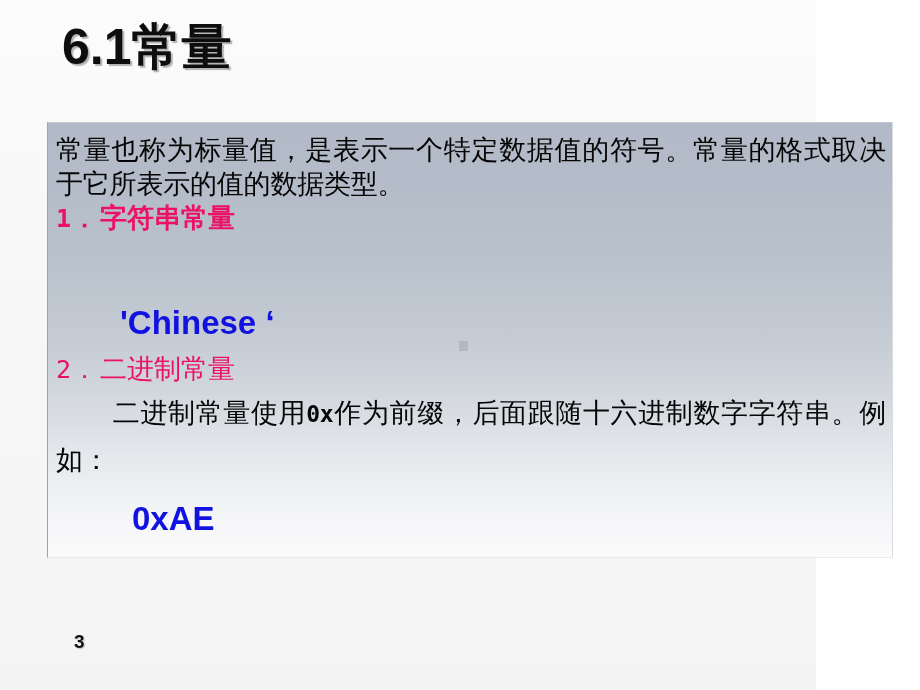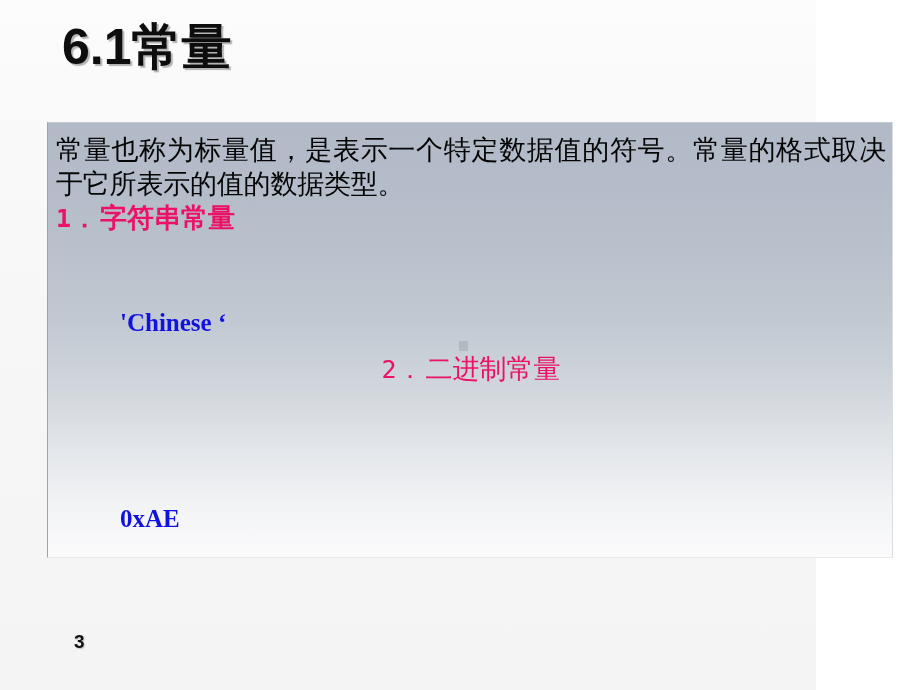--- a/index.html
+++ b/index.html
@@ -104,23 +104,23 @@
     margin-left: 2px;
   }
   .heading-pink.two .cn {
     font-weight: normal;
   }
 
   
   .code-line {
     position: absolute;
     color: #1212e0;
-    font-family: Liberation Serif, serif;
+    font-family: Liberation Sans, sans-serif;
     font-weight: bold;
-    font-size: 25px;
+    font-size: 33px;
     line-height: 32px;
     white-space: pre;
   }
 
   
   .mono-inline {
     font-family: "DejaVu Sans Mono", "Liberation Mono", monospace;
     font-weight: bold;
     font-size: 23px;
   }
@@ -160,24 +160,27 @@
 
     <div class="para heading-pink" style="top: 78px;">
       <span class="num">1．</span><span class="cn">字符串常量</span>
     </div>
 
 
     <div class="code-line" style="left: 72px; top: 184px;">'Chinese ‘</div>
 
     <div id="artifact"></div>
 
-    <div class="para heading-pink two" style="top: 229px; text-align: center;">
+    <div class="para heading-pink two" style="top: 229px;">
       <span class="num">2．</span><span class="cn">二进制常量</span>
     </div>
 
+    <div class="para body-text loose" style="top: 267px;">
+      <span class="indent"></span><span>二进制常量使用</span><span class="mono-inline">0x</span><span>作为前缀，后面跟随十六进制数字字符串。例如：</span>
+    </div>
 
-    <div class="code-line" style="left: 72px; top: 380px;">0xAE</div>
+    <div class="code-line" style="left: 84px; top: 380px;">0xAE</div>
 
   </div>
 
   <div id="page-number">3</div>
 
 </div>
 
 </body></html>

